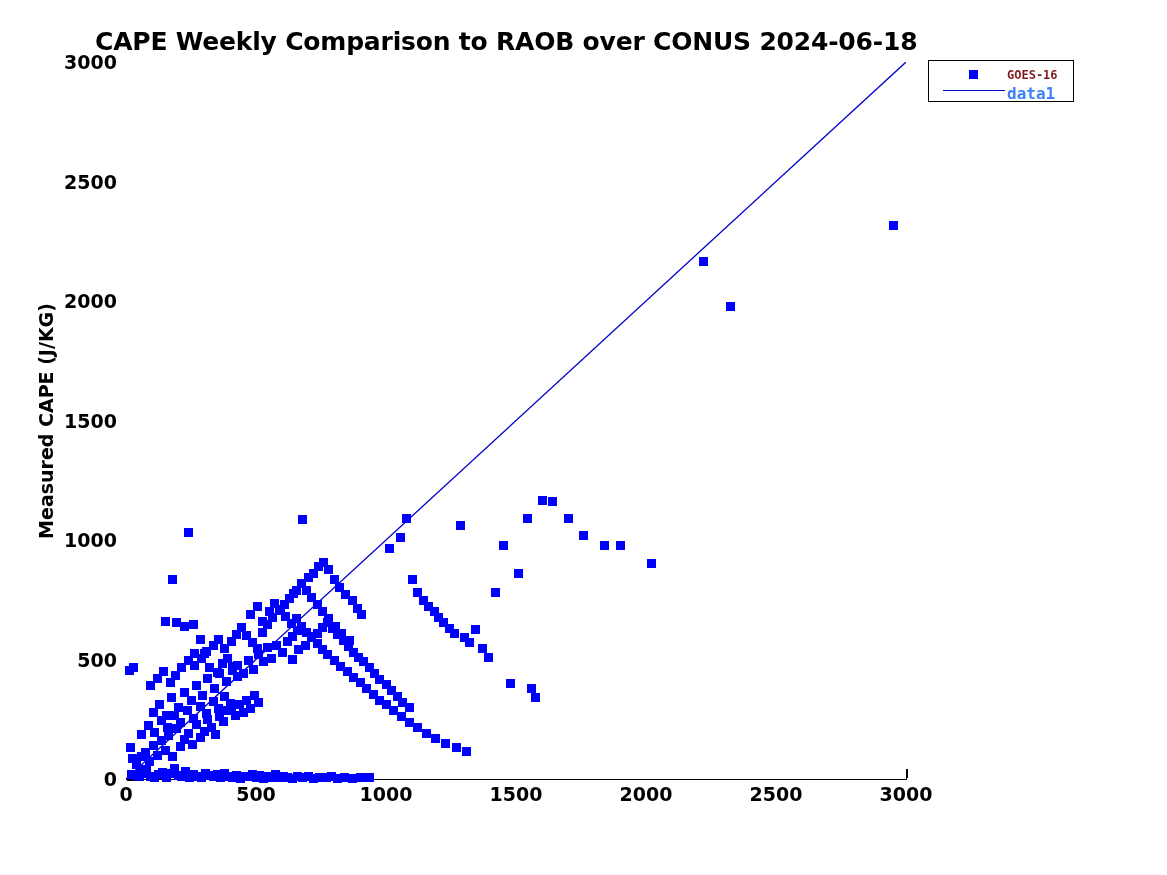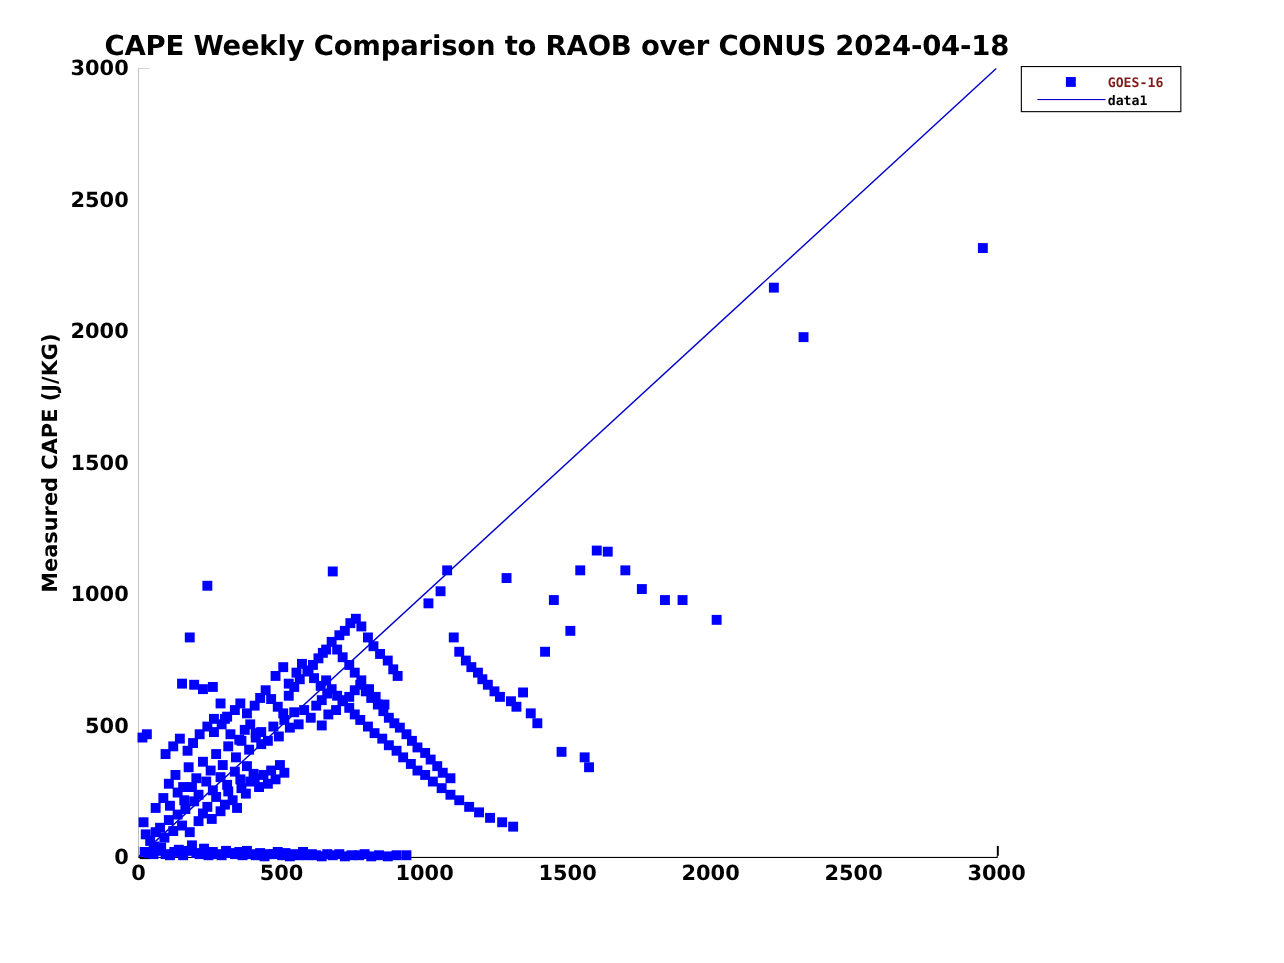--- a/index.html
+++ b/index.html
@@ -146,24 +146,24 @@
     left: 14px;
     top: 29px;
     width: 62px;
     height: 1px;
     background: #0000cd;
   }
   #legend-label-1 {
     position: absolute;
     left: 78px;
     top: 23px;
-    font-size: 12px;
+    font-size: 16px;
     font-weight: bold;
     font-family: "DejaVu Sans Mono", monospace;
-    color: #000000;
+    color: #3b82f6;
     white-space: nowrap;
   }
   .marker {
     position: absolute;
     width: 9px;
     height: 9px;
     background: #0000ff;
     margin-left: -4.5px;
     margin-top: -4.5px;
   }
@@ -174,21 +174,21 @@
     width: 780px;
     height: 717px;
     pointer-events: none;
   }
 </style>
 </head>
 <body>
 
 <div id="figure">
 
-  <div id="chart-title">CAPE Weekly Comparison to RAOB over CONUS 2024-04-18</div>
+  <div id="chart-title">CAPE Weekly Comparison to RAOB over CONUS 2024-06-18</div>
 
   <div class="axis-line" id="axis-left"></div>
   <div class="axis-line" id="axis-bottom"></div>
 
   <div id="ticks-x">
       <div class="tick-x" style="left: 126px;"></div>
       <div class="ticklabel-x" style="left: 126px;">0</div>
       <div class="tick-x" style="left: 256px;"></div>
       <div class="ticklabel-x" style="left: 256px;">500</div>
       <div class="tick-x" style="left: 386px;"></div>

